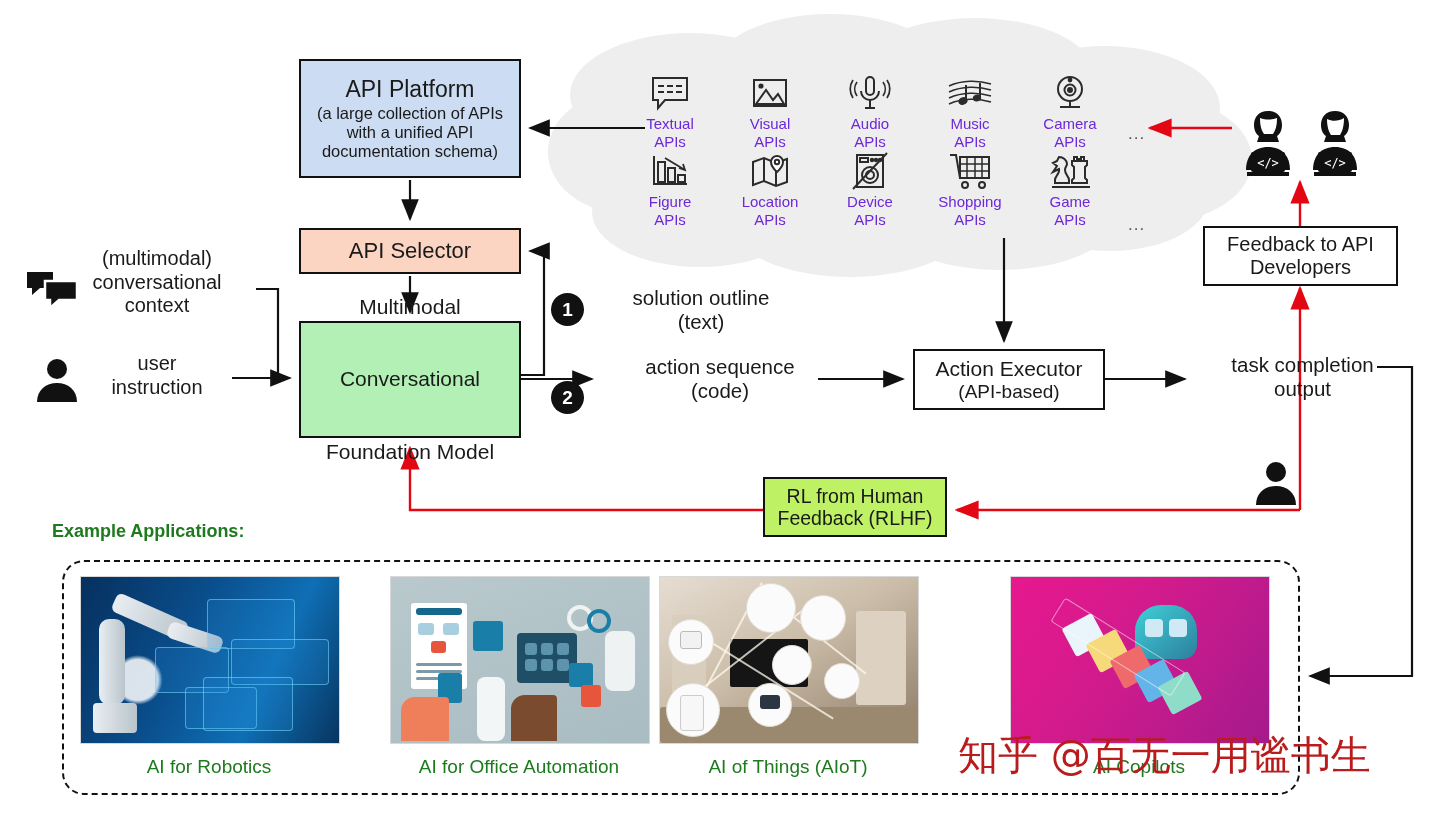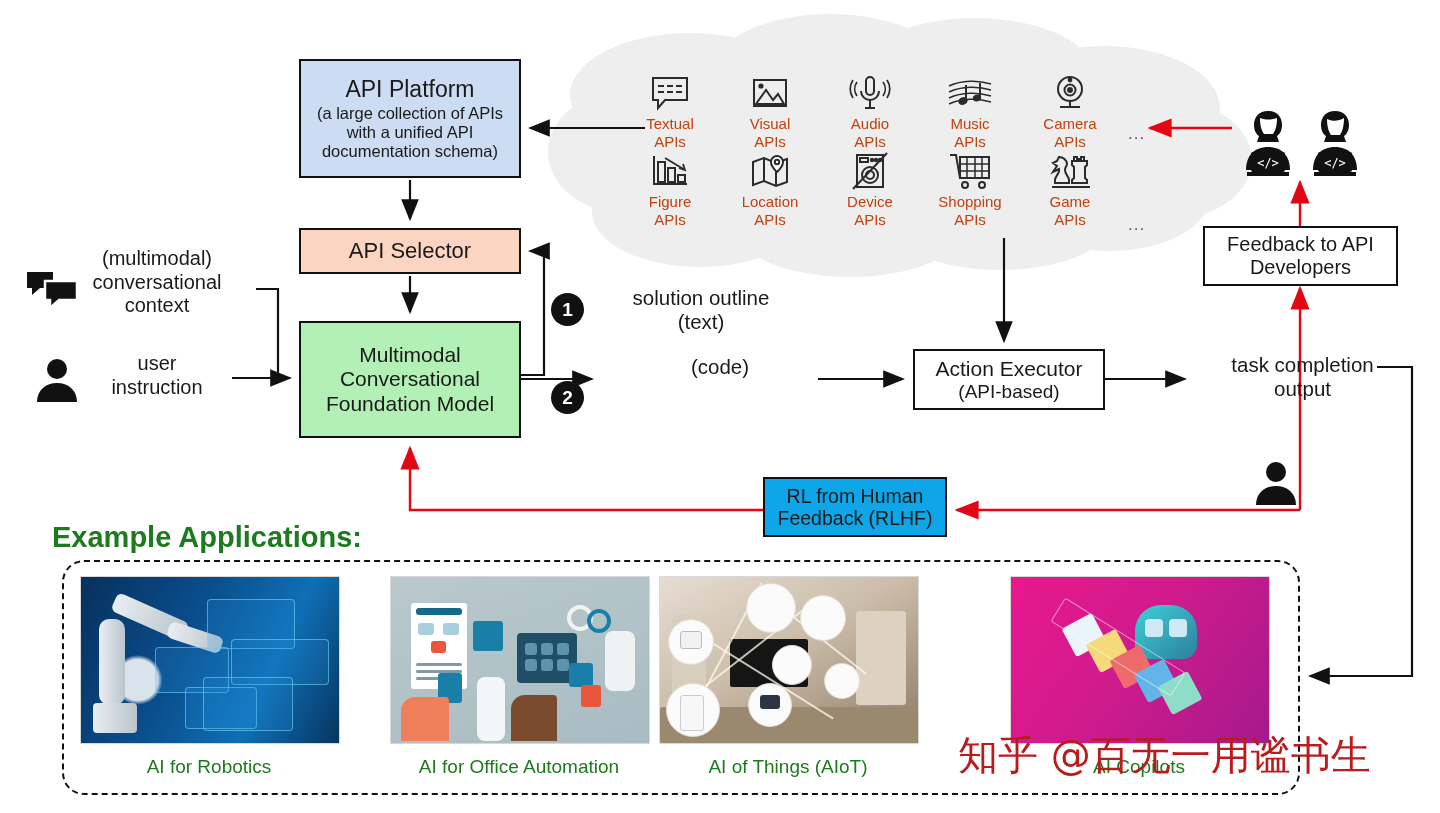--- a/index.html
+++ b/index.html
@@ -13,62 +13,62 @@
   .boxed{border:2.5px solid #111;}
 
   
   #api-platform{left:299px;top:59px;width:222px;height:119px;background:#ccdcf2;}
   #api-platform .t1{font-size:23px;margin-bottom:2px;}
   #api-platform .t2{font-size:16.5px;}
 
   #api-selector{left:299px;top:228px;width:222px;height:46px;background:#fbd5c2;
                 font-size:22px;}
 
-  #mcfm{left:299px;top:321px;width:222px;height:117px;background:#b2f0b5;font-size:21px;}
+  #mcfm{left:299px;top:321px;width:222px;height:117px;background:#b2f0b5;font-size:21px;gap:48px;}
 
   #action-executor{left:913px;top:349px;width:192px;height:61px;background:#fff;}
   #action-executor .t1{font-size:21px;}
   #action-executor .t2{font-size:19px;}
 
   #feedback-box{left:1203px;top:226px;width:195px;height:60px;background:#fff;font-size:20px;}
 
-  #rlhf-box{left:763px;top:477px;width:184px;height:60px;background:#0ea5e9;font-size:19.5px;}
+  #rlhf-box{left:763px;top:477px;width:184px;height:60px;background:#bef264;font-size:19.5px;}
 
   
   .label{position:absolute;text-align:center;line-height:1.18;}
   #lbl-conv{left:57px;top:247px;width:200px;font-size:20px;}
   #lbl-userinstr{left:82px;top:352px;width:150px;font-size:20px;}
   #lbl-solution{left:586px;top:286px;width:230px;font-size:20.5px;}
   #lbl-action{left:600px;top:355px;width:240px;font-size:20.5px;}
   #lbl-task{left:1190px;top:353px;width:225px;font-size:20.5px;}
 
   
   .step{position:absolute;width:33px;height:33px;border-radius:50%;background:#111;color:#fff;
         display:flex;align-items:center;justify-content:center;font-size:19px;font-weight:bold;}
   #step-1{left:551px;top:293px;}
   #step-2{left:551px;top:381px;}
   #api-grid{position:absolute;left:620px;top:72px;width:500px;height:180px;
             display:grid;grid-template-columns:repeat(5,100px);grid-template-rows:78px 78px;}
   .api-item{display:flex;flex-direction:column;align-items:center;justify-content:flex-start;}
   .api-ico{height:44px;display:flex;align-items:center;justify-content:center;}
-  .api-lab{font-size:15px;line-height:1.1;text-align:center;margin-top:1px;color:#c2410c;}
+  .api-lab{font-size:15px;line-height:1.1;text-align:center;margin-top:1px;color:#6d28d9;}
   .dots{position:absolute;font-size:17px;color:#555;letter-spacing:1px;}
   #dots-1{left:1128px;top:124px;}
   #dots-2{left:1128px;top:215px;}
 
   
   .person-ico{position:absolute;}
   #dev-1{left:1238px;top:108px;}
   #dev-2{left:1305px;top:108px;}
   #user-ico{left:33px;top:356px;}
   #chat-ico{left:25px;top:270px;}
   #human-ico{left:1252px;top:459px;}
 
   
-  #ex-title{position:absolute;left:52px;top:521px;font-size:29px;font-weight:bold;color:#1e7a1e;text-align:right;}
+  #ex-title{position:absolute;left:52px;top:521px;font-size:18px;font-weight:bold;color:#1e7a1e;text-align:right;}
   #apps-box{position:absolute;left:62px;top:560px;width:1234px;height:231px;
             border:2px dashed #111;border-radius:22px;}
   .app{position:absolute;top:576px;width:258px;}
   .app-img{width:258px;height:166px;border:1px solid #d8d8d8;position:relative;overflow:hidden;}
   .app-cap{margin-top:12px;text-align:center;font-size:19px;color:#1e7a1e;}
   #app-0{left:80px;} #app-1{left:390px;} #app-2{left:659px;} #app-3{left:1010px;}
 
   
   .th-robotics{background:
      radial-gradient(circle at 22% 62%,rgba(255,255,255,.85) 0 9%,transparent 11%),
@@ -194,20 +194,21 @@
   <div class="label" id="lbl-conv">
     <div>(multimodal)</div>
     <div>conversational</div>
     <div>context</div>
   </div>
   <div class="label" id="lbl-solution">
     <div>solution outline</div>
     <div>(text)</div>
   </div>
   <div class="label" id="lbl-action">
+    <div>action sequence</div>
     <div>(code)</div>
   </div>
   <div class="label" id="lbl-task">
     <div>task completion</div>
     <div>output</div>
   </div>
 
   <div class="step" id="step-1">1</div>
   <div class="step" id="step-2">2</div>
 

